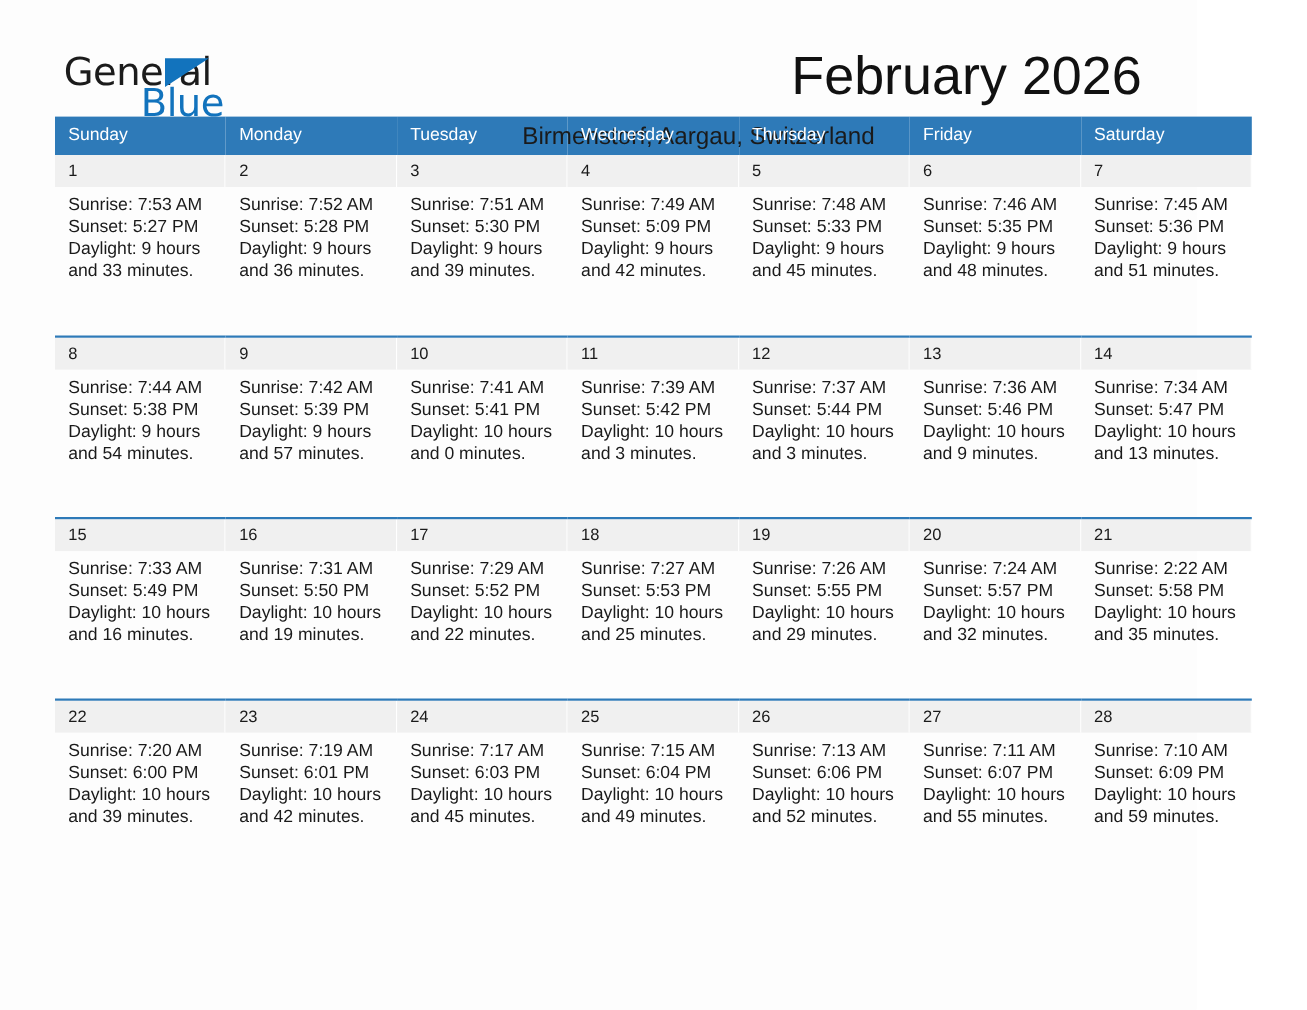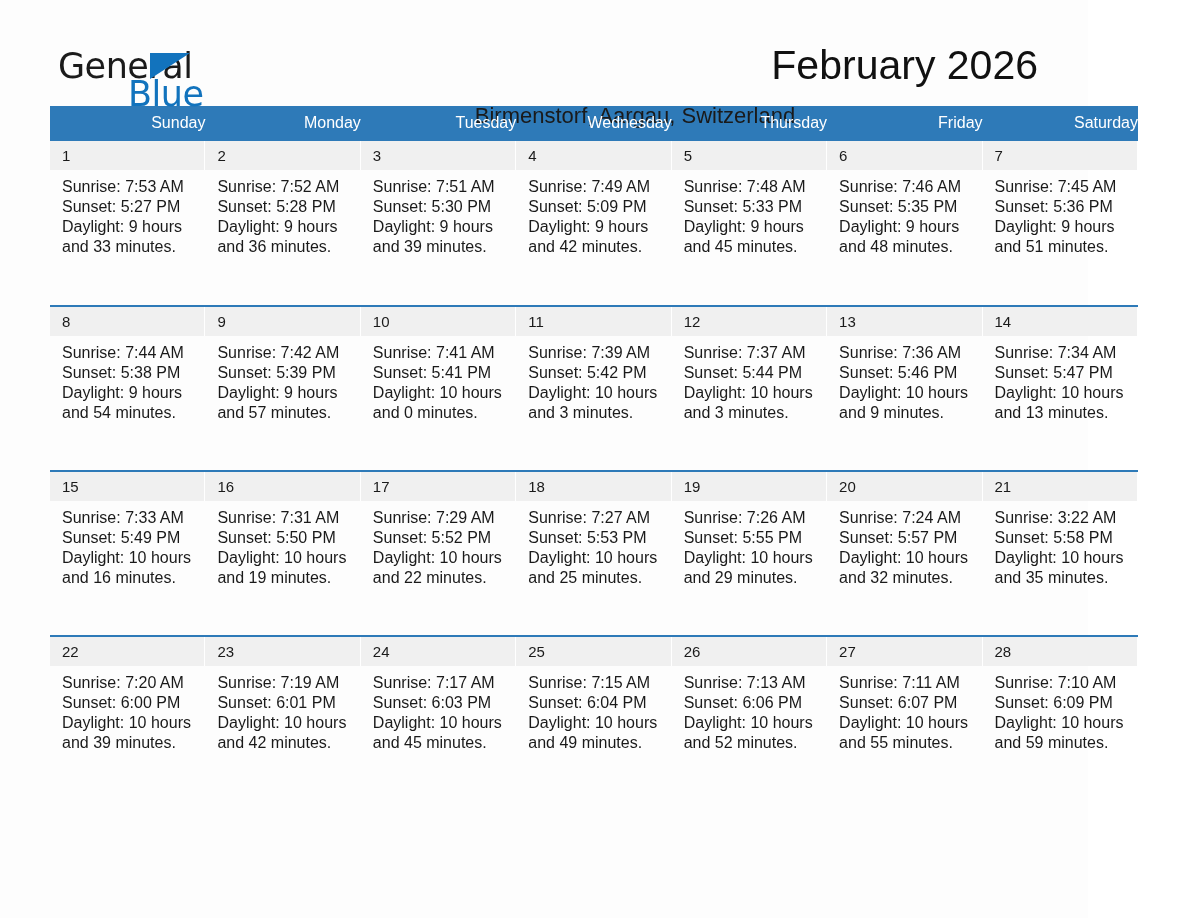--- a/index.html
+++ b/index.html
@@ -67,21 +67,21 @@
     height: 0;
     border-left: 40px solid #1273bd;
     border-bottom: 26px solid transparent;
   }
   .title-block {
     text-align: right;
     flex: 1 1 auto;
     padding-top: 0px;
   }
   .cal-title {
-    font-size: 41px;
+    font-size: 49px;
     font-weight: 400;
     color: #111111;
     line-height: 1.05;
     letter-spacing: 0px;
   }
   .cal-subtitle {
     font-size: 22px;
     font-weight: 400;
     color: #1a1a1a;
     margin-top: 16px;
@@ -96,21 +96,21 @@
     border-collapse: collapse;
     table-layout: fixed;
   }
   .calendar col { width: 14.2857%; }
 
   .dow-row th {
     background: #2e7ab8;
     color: #ffffff;
     font-size: 16px;
     font-weight: 400;
-    text-align: right;
+    text-align: left;
     padding: 8px 0 9px 12px;
     height: 18px;
     border: none;
   }
 
   .week-row td {
     vertical-align: top;
     padding: 0;
     border-top: 2px solid #2e7ab8;
     height: 165px;
@@ -386,21 +386,21 @@
             <div>Sunrise: 7:24 AM</div>
             <div>Sunset: 5:57 PM</div>
             <div class="daylight-line">Daylight: 10 hours and 32 minutes.</div>
           </div>
             </div>
           </td>
         <td>
             <div class="cell-inner">
           <div class="daynum">21</div>
           <div class="details">
-            <div>Sunrise: 3:22 AM</div>
+            <div>Sunrise: 2:22 AM</div>
             <div>Sunset: 5:58 PM</div>
             <div class="daylight-line">Daylight: 10 hours and 35 minutes.</div>
           </div>
             </div>
           </td>
       </tr>
 
       <tr class="week-row">
         <td>
             <div class="cell-inner">

